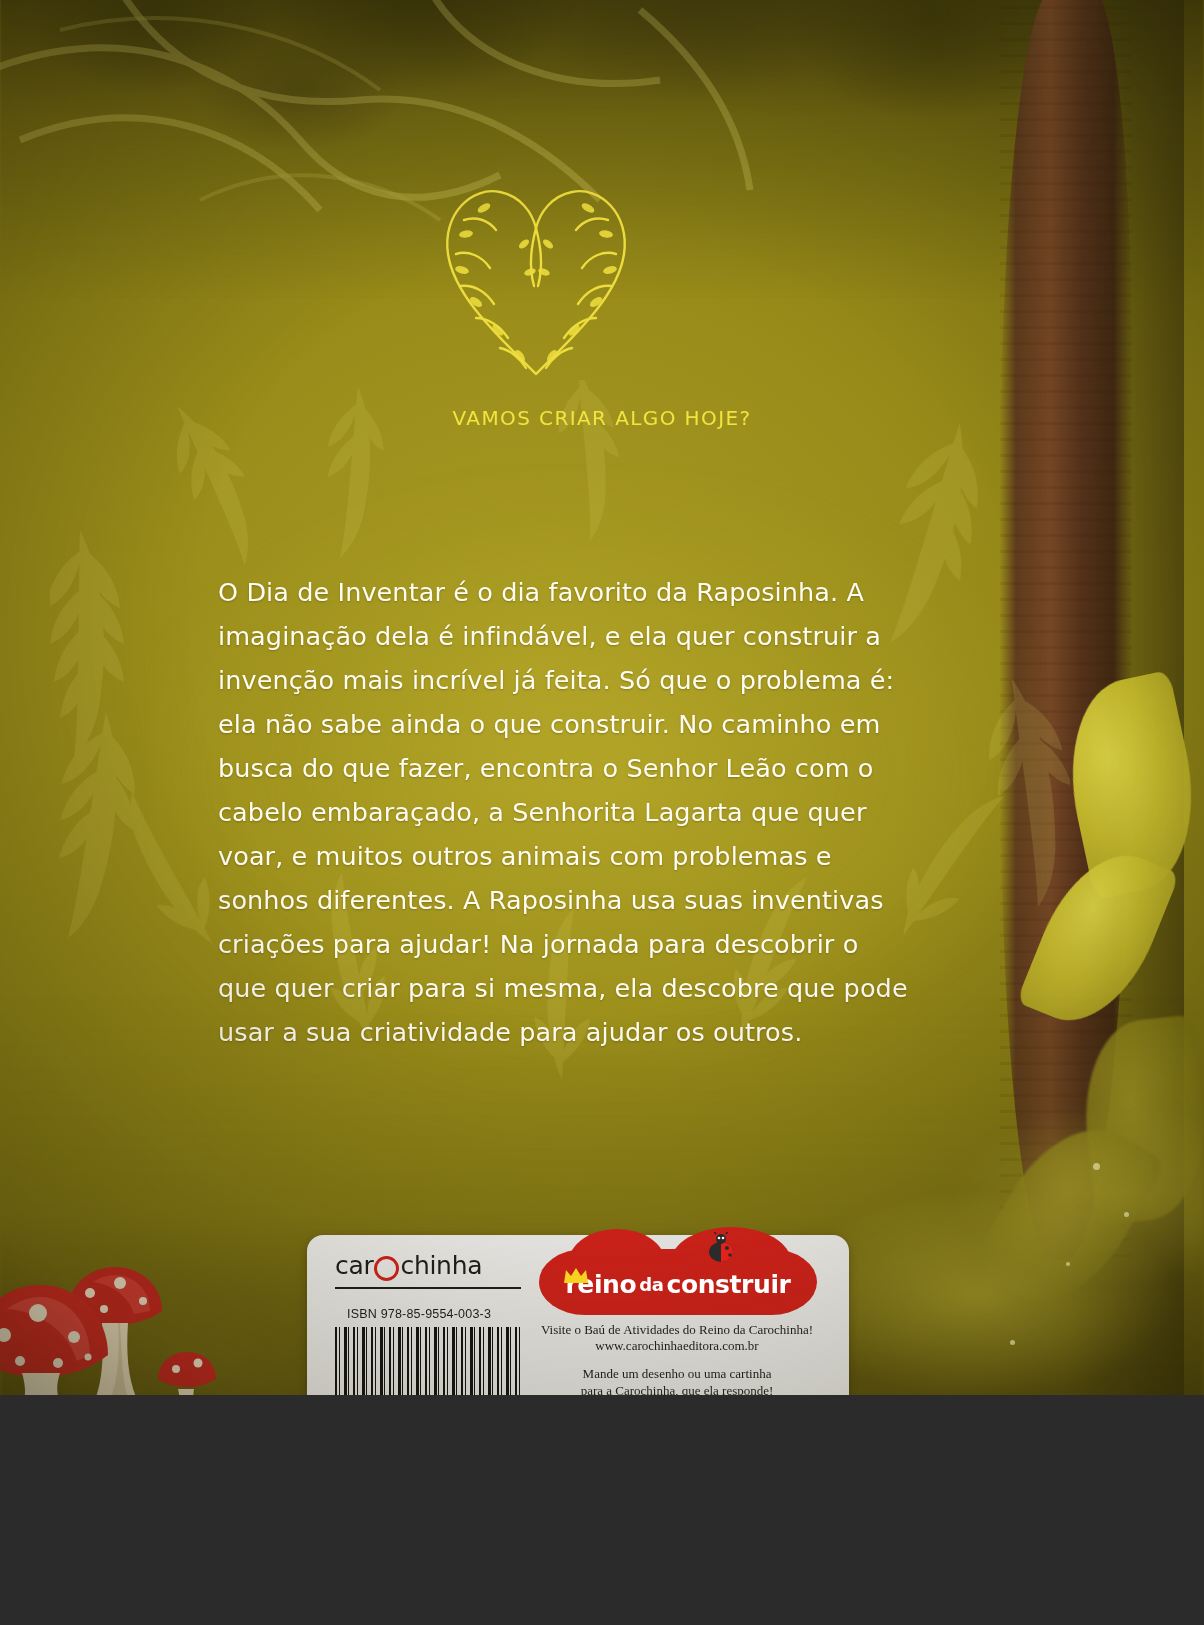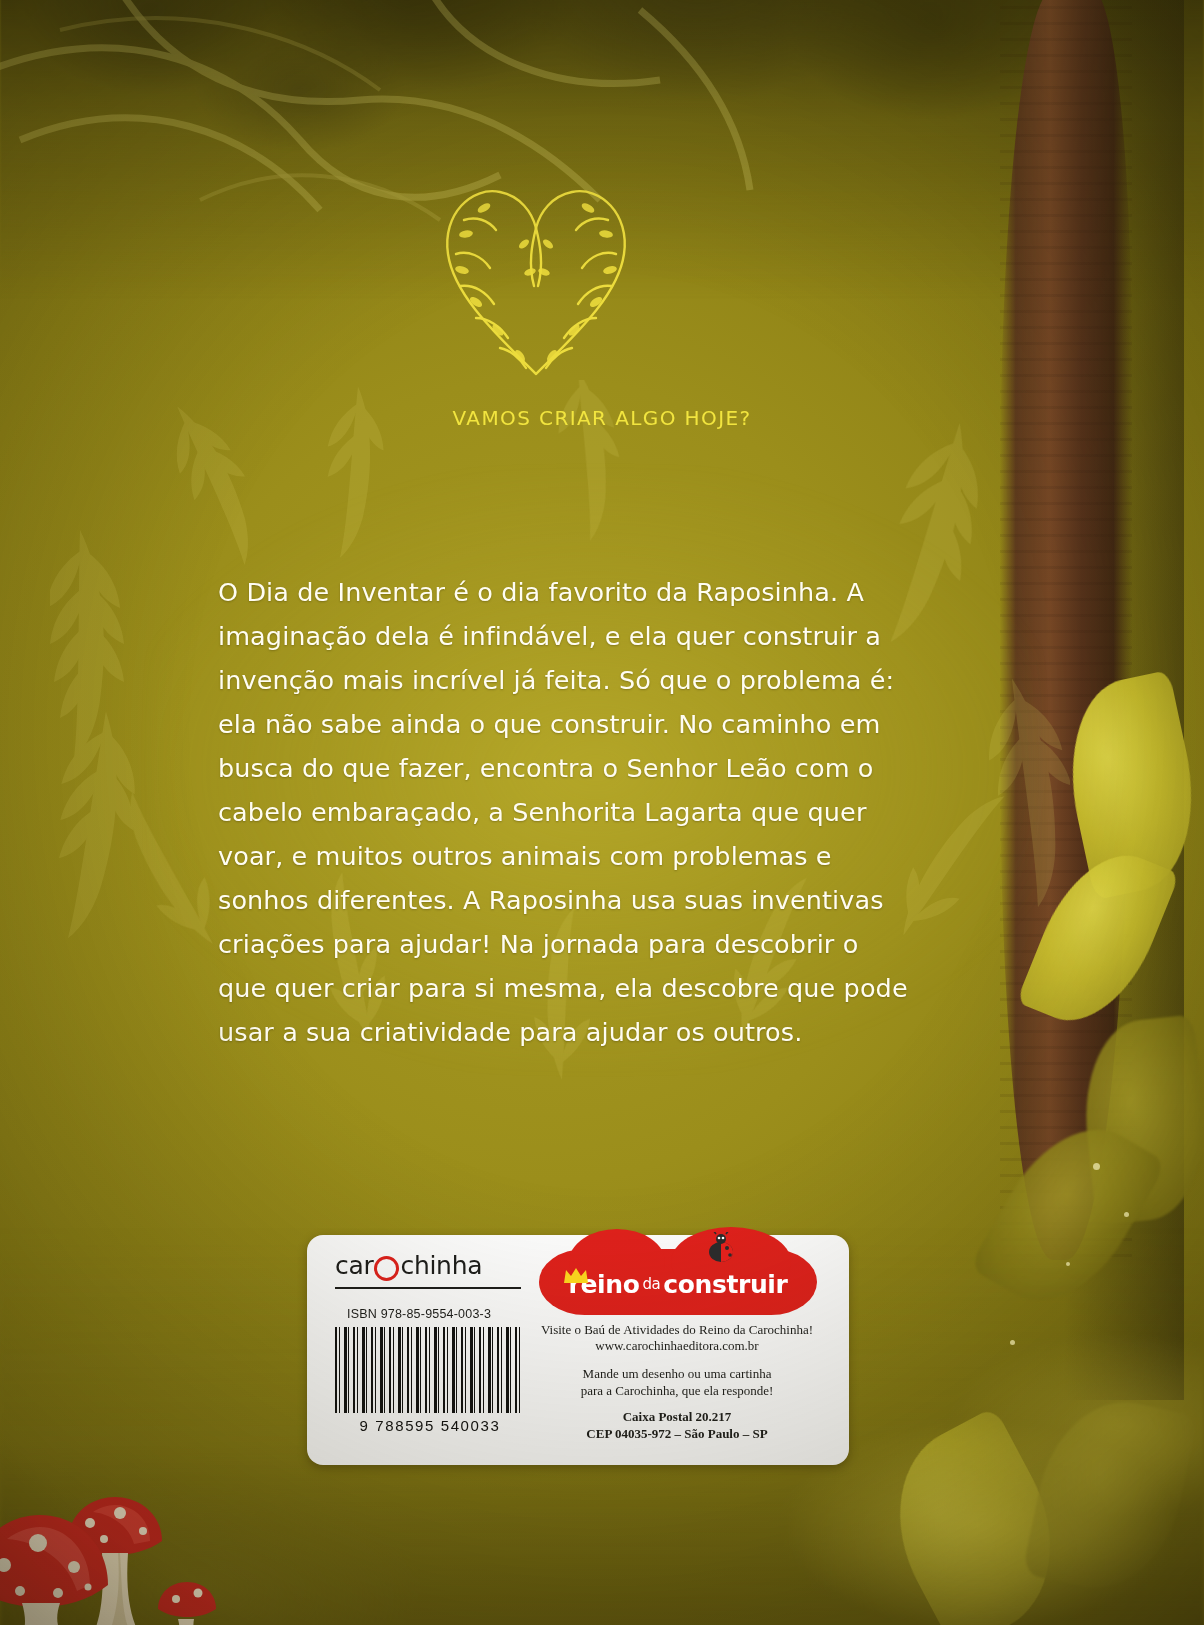--- a/index.html
+++ b/index.html
@@ -3,21 +3,21 @@
 <meta charset="utf-8">
 <style>
   html, body {
     margin: 0;
     padding: 0;
     background: #2b2b2b;
   }
   #page {
     position: relative;
     width: 1204px;
-    height: 1625px;
+    height: 1395px;
     overflow: hidden;
     font-family: "Liberation Sans", sans-serif;
     background: #7f1d1d;
   }
 
   
   .bg-base {
     position: absolute;
     inset: 0;
     background:
@@ -272,21 +272,21 @@
     align-items: center;
     justify-content: center;
     color: #fff;
     font-family: "DejaVu Sans", sans-serif;
     font-size: 25px;
     font-weight: 700;
     letter-spacing: -0.4px;
     z-index: 3;
     padding-top: 4px;
   }
-  .reino-text .small { font-size: 15px; font-weight: 400; margin: 0 3px; }
+  .reino-text .small { font-size: 18px; font-weight: 700; margin: 0 3px; }
   .crown-icon {
     position: absolute;
     left: 24px; top: 18px;
     z-index: 4;
   }
   .bug-icon {
     position: absolute;
     left: 162px; top: -17px;
     z-index: 4;
   }

